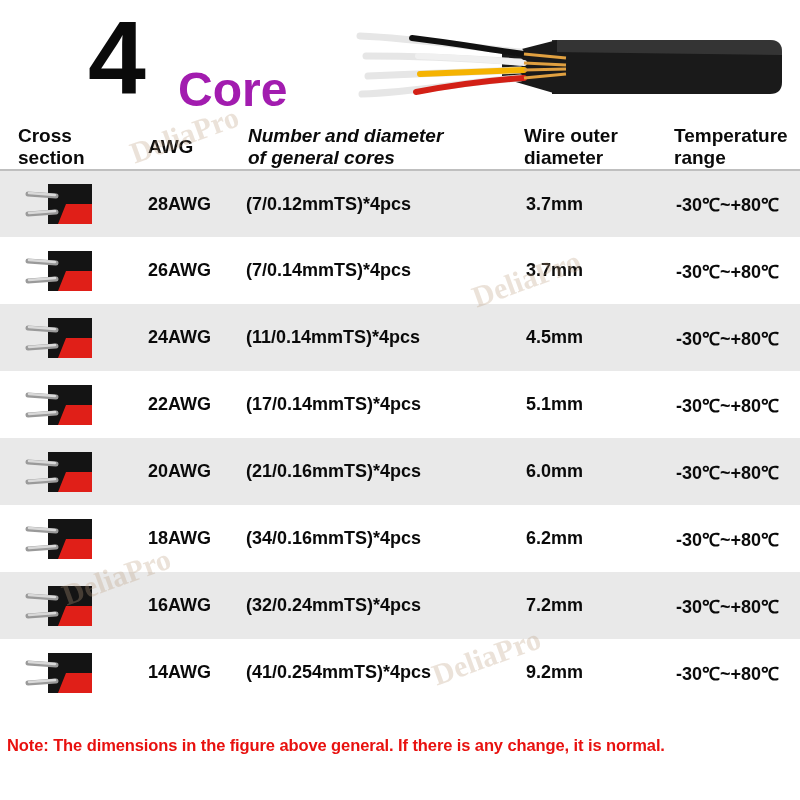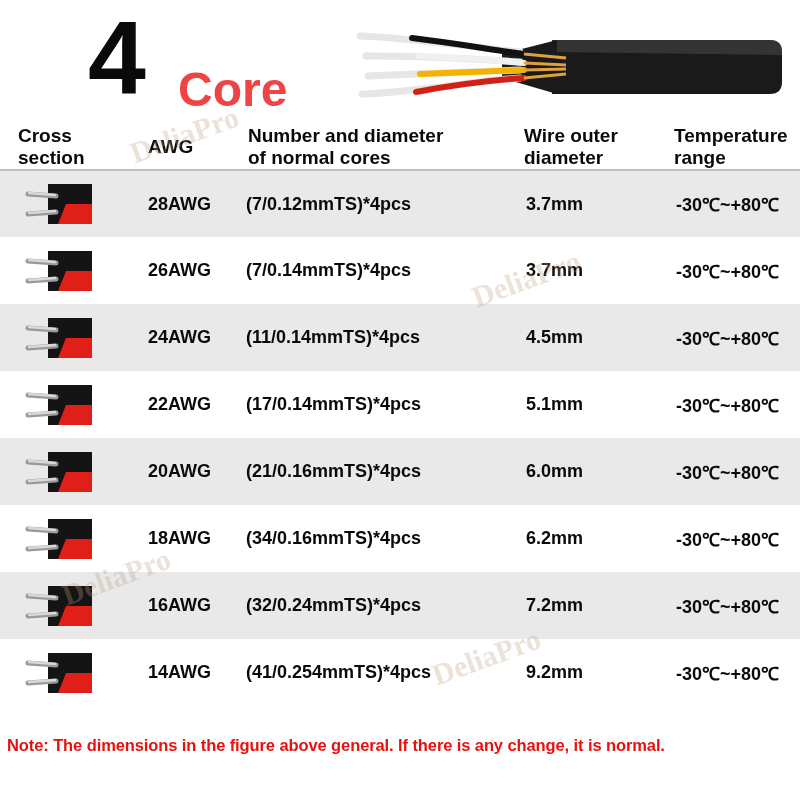--- a/index.html
+++ b/index.html
@@ -30,21 +30,21 @@
     line-height: 100px;
     letter-spacing: -2px;
     color: #0a0a0a;
   }
   .core-word {
     position: absolute;
     left: 178px;
     top: 62px;
     font-size: 48px;
     font-weight: bold;
-    color: #ef4444;
+    color: #a21caf;
   }
 
   
   .cable {
     position: absolute;
     left: 352px;
     top: 22px;
     width: 430px;
     height: 82px;
   }
@@ -70,21 +70,21 @@
     border-bottom: 2px solid #bfbfbf;
   }
   .col-cross   { width: 112px; }
   .col-awg     { width: 92px; }
   .col-cores   { width: 270px; }
   .col-outer   { width: 140px; }
   .col-temp    { width: 186px; }
 
   thead th.col-cross { padding-left: 18px; }
   thead th.col-awg   { padding-left: 18px; }
-  thead th.col-cores { padding-left: 8px; }
+  thead th.col-cores { padding-left: 8px; font-style: italic; }
   thead th.col-outer { padding-left: 6px; }
   thead th.col-temp  { padding-left: 10px; }
 
   tbody tr { height: 67px; }
   tbody tr.odd  { background: #e9e9e9; }
   tbody tr.even { background: #ffffff; }
 
   tbody td {
     font-size: 18px;
     font-weight: bold;
@@ -163,21 +163,21 @@
     <tr>
       <th class="col-cross">
         <div>Cross</div>
         <div>section</div>
       </th>
       <th class="col-awg">
         <div>AWG</div>
       </th>
       <th class="col-cores">
         <div>Number and diameter</div>
-        <div>of normal cores</div>
+        <div>of general cores</div>
       </th>
       <th class="col-outer">
         <div>Wire outer</div>
         <div>diameter</div>
       </th>
       <th class="col-temp">
         <div>Temperature</div>
         <div>range</div>
       </th>
     </tr>

